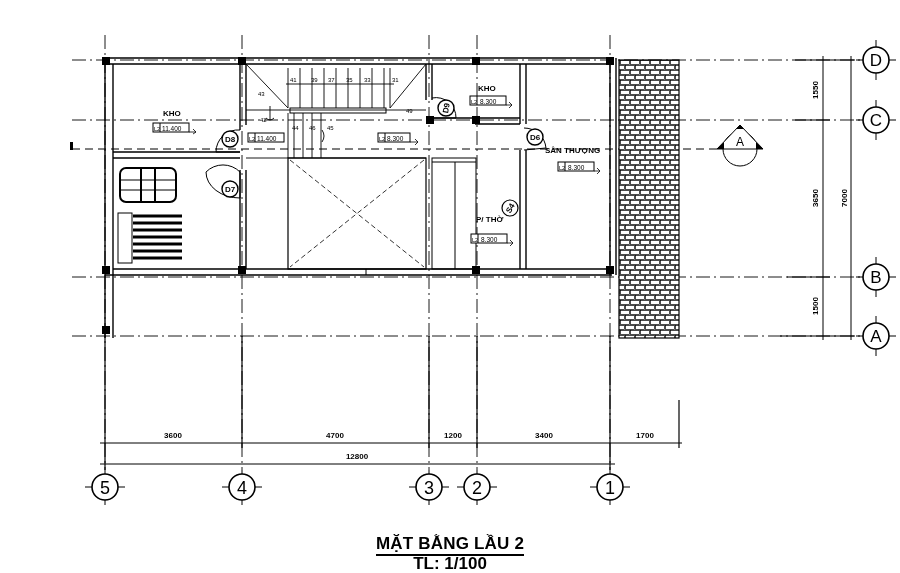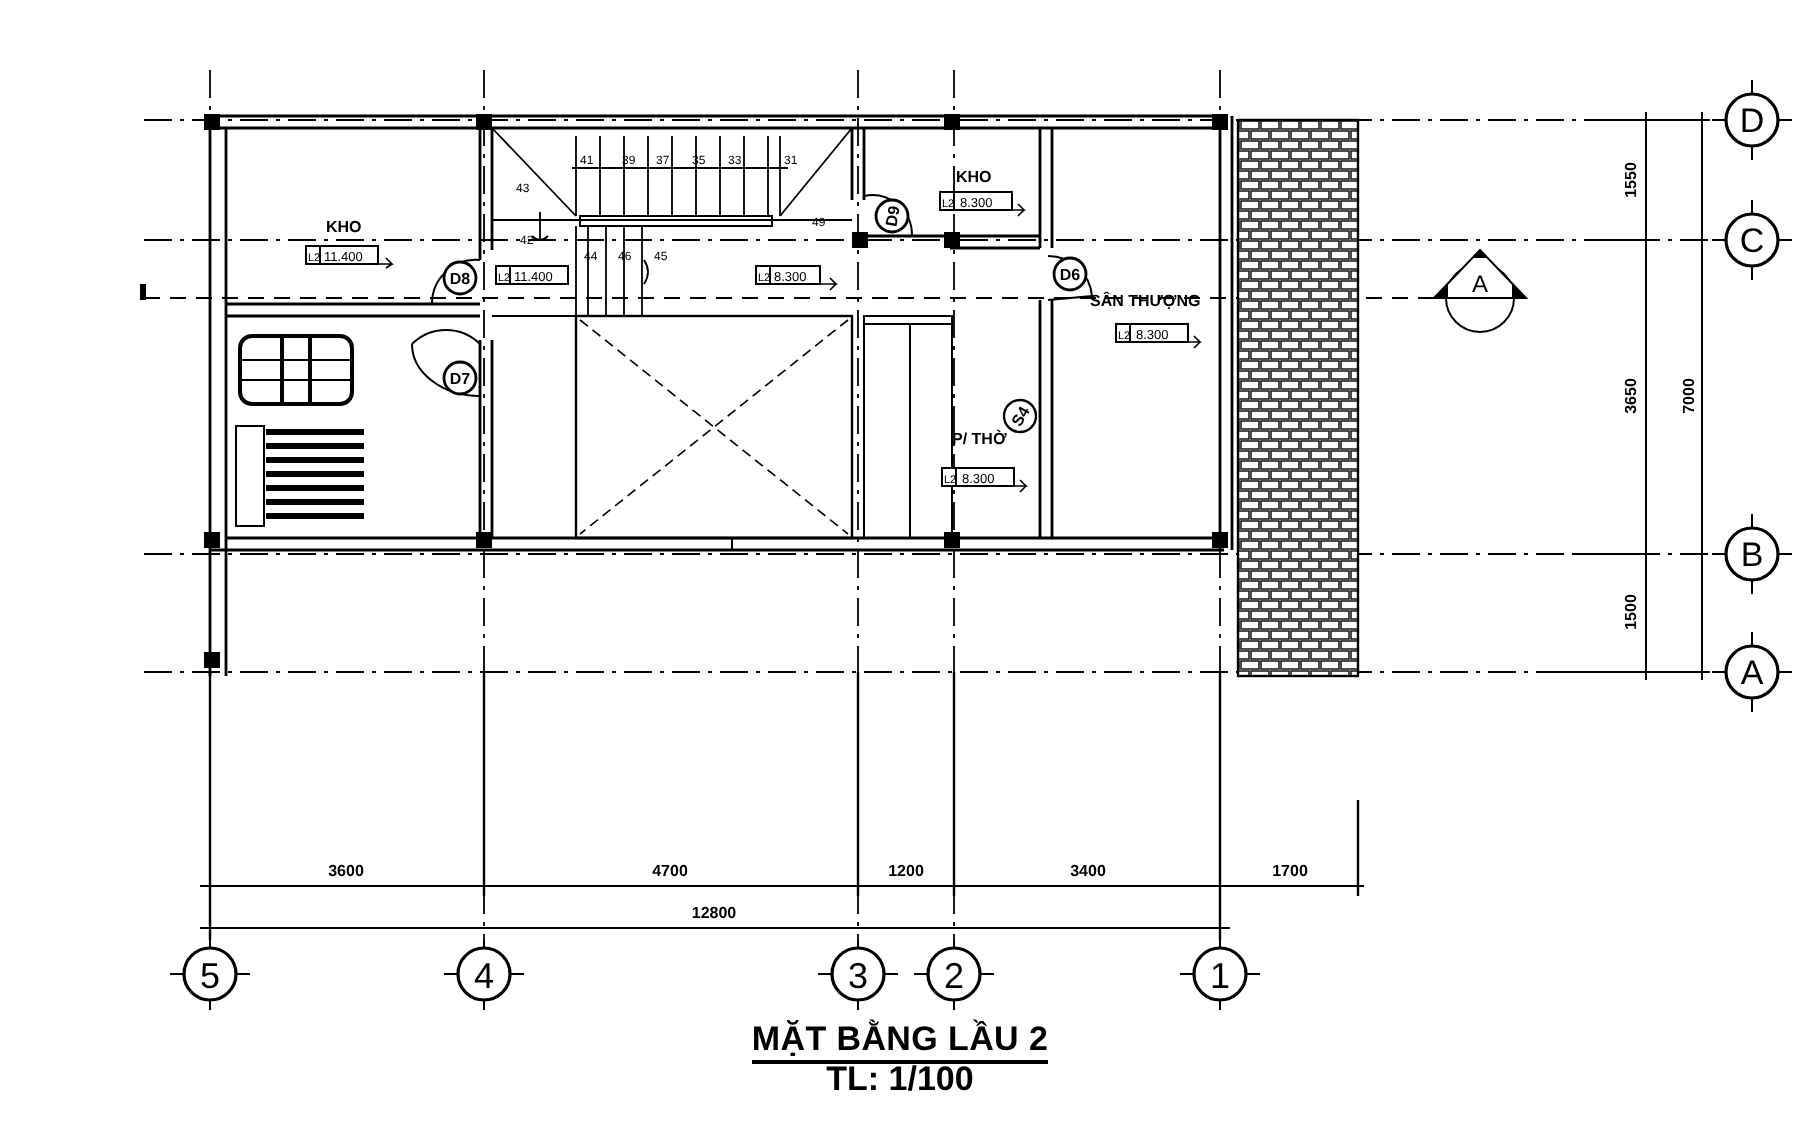--- a/index.html
+++ b/index.html
@@ -1,20 +1,20 @@
 <!DOCTYPE html>
 <html><head>
 <meta charset="utf-8">
 <style>
   html, body { margin: 0; padding: 0; background: #ffffff; }
   body { width: 900px; height: 573px; position: relative; overflow: hidden;
          font-family: "Liberation Sans", sans-serif; }
   #plan { position: absolute; left: 0; top: 0; }
   .lbl { font-family: "Liberation Sans", sans-serif; fill: #000; }
-  .title { position: absolute; left: 0; width: 900px; text-align: center; }
+  .title { position: absolute; left: 0; width: 900px; text-align: center; margin-top: 24px; }
   .title-main { top: 510px; font-size: 17px; font-weight: bold; letter-spacing: 0.2px; }
   .title-main span { border-bottom: 2px solid #000; padding-bottom: 1px; }
   .title-sub { top: 530px; font-size: 17px; font-weight: bold; }
 </style>
 </head>
 <body>
 
 <svg id="plan" width="900" height="573" viewBox="0 0 900 573" xmlns="http://www.w3.org/2000/svg">
   <defs>
     <pattern id="brick" width="20" height="10" patternUnits="userSpaceOnUse">

